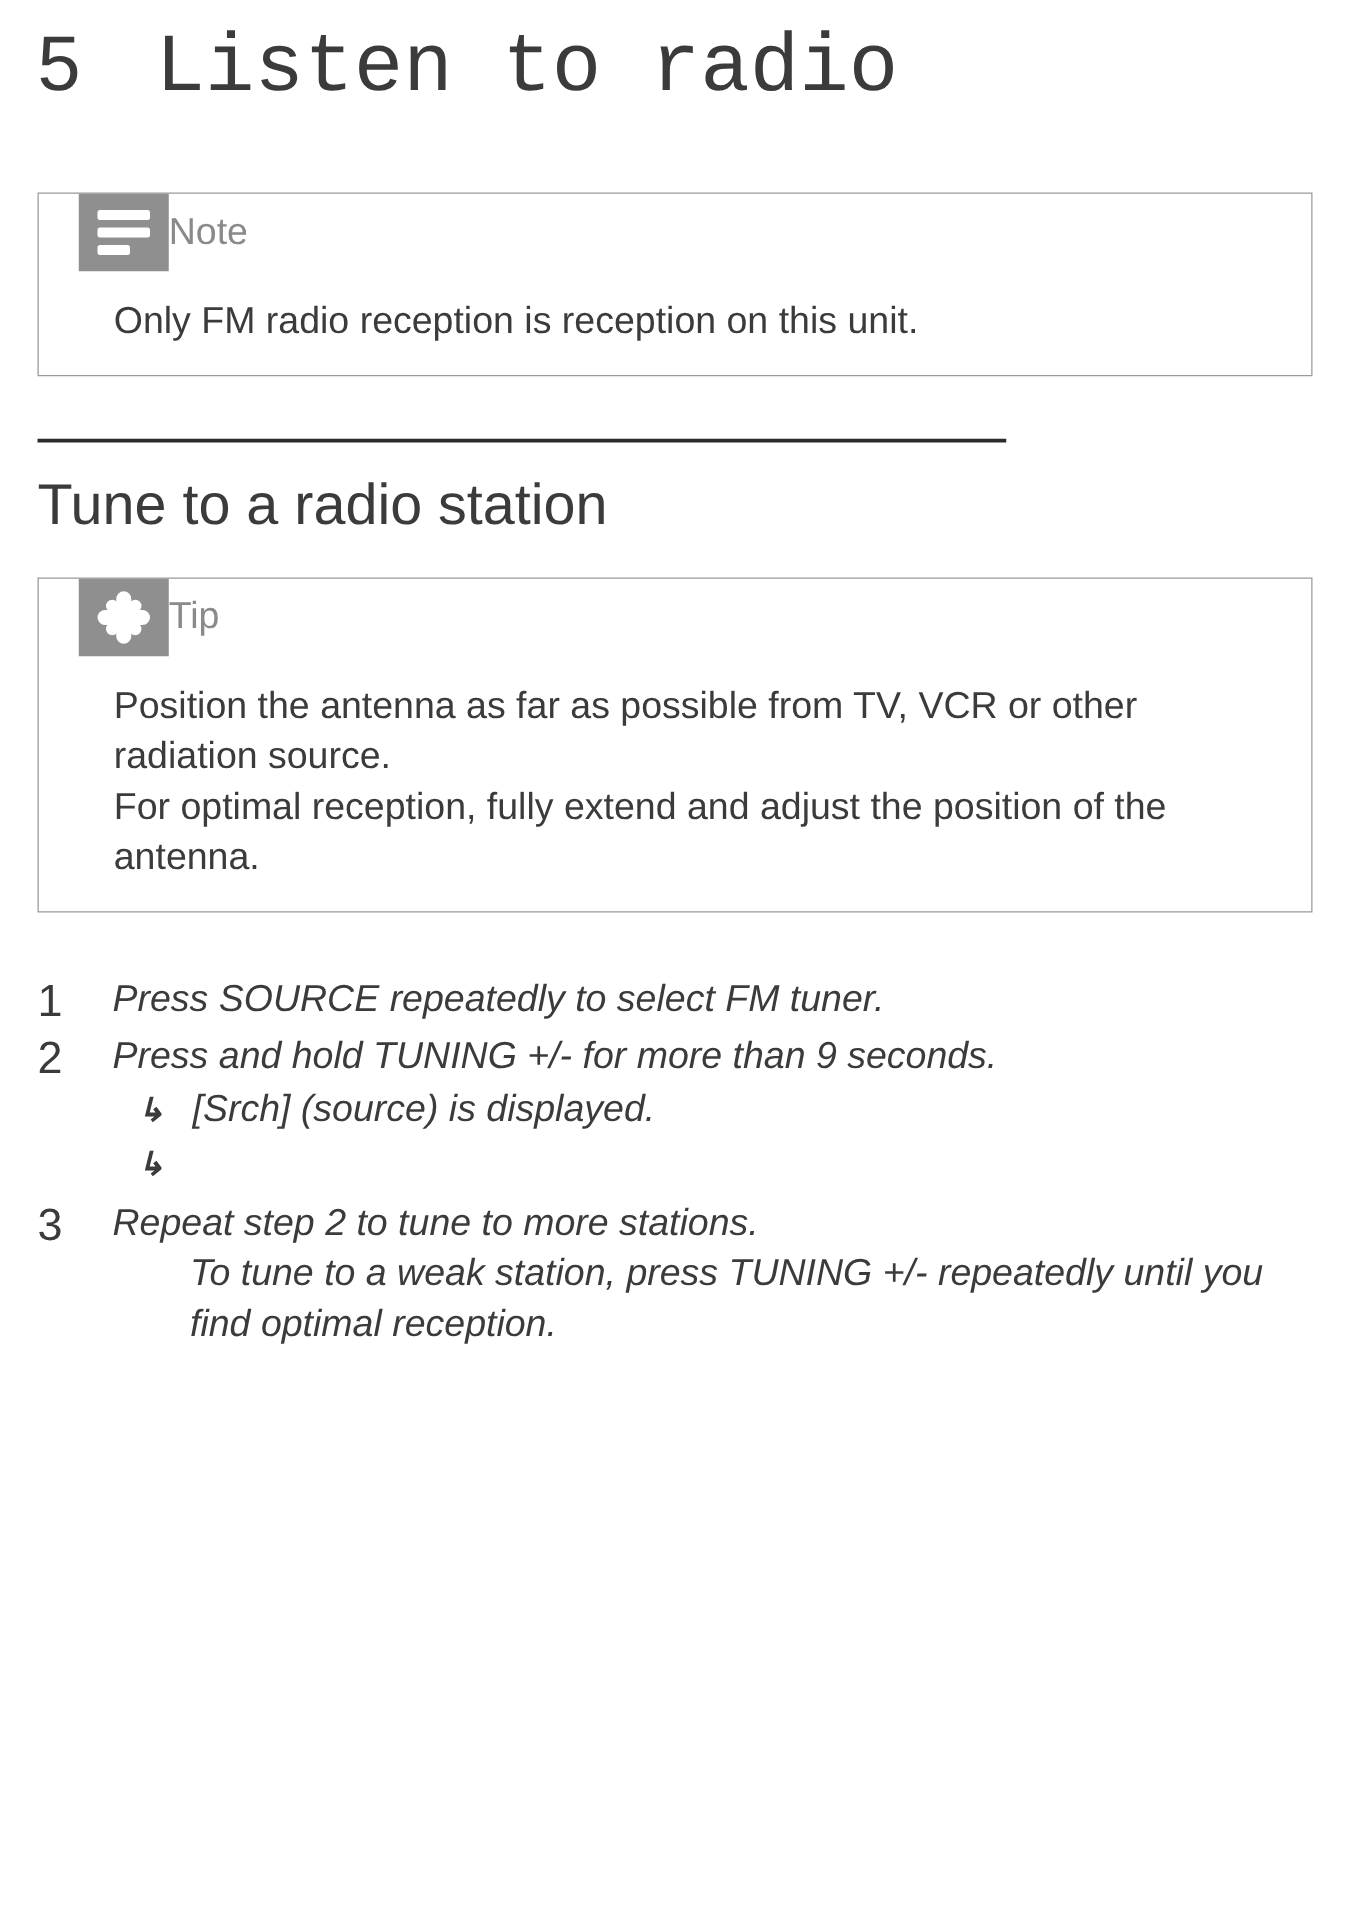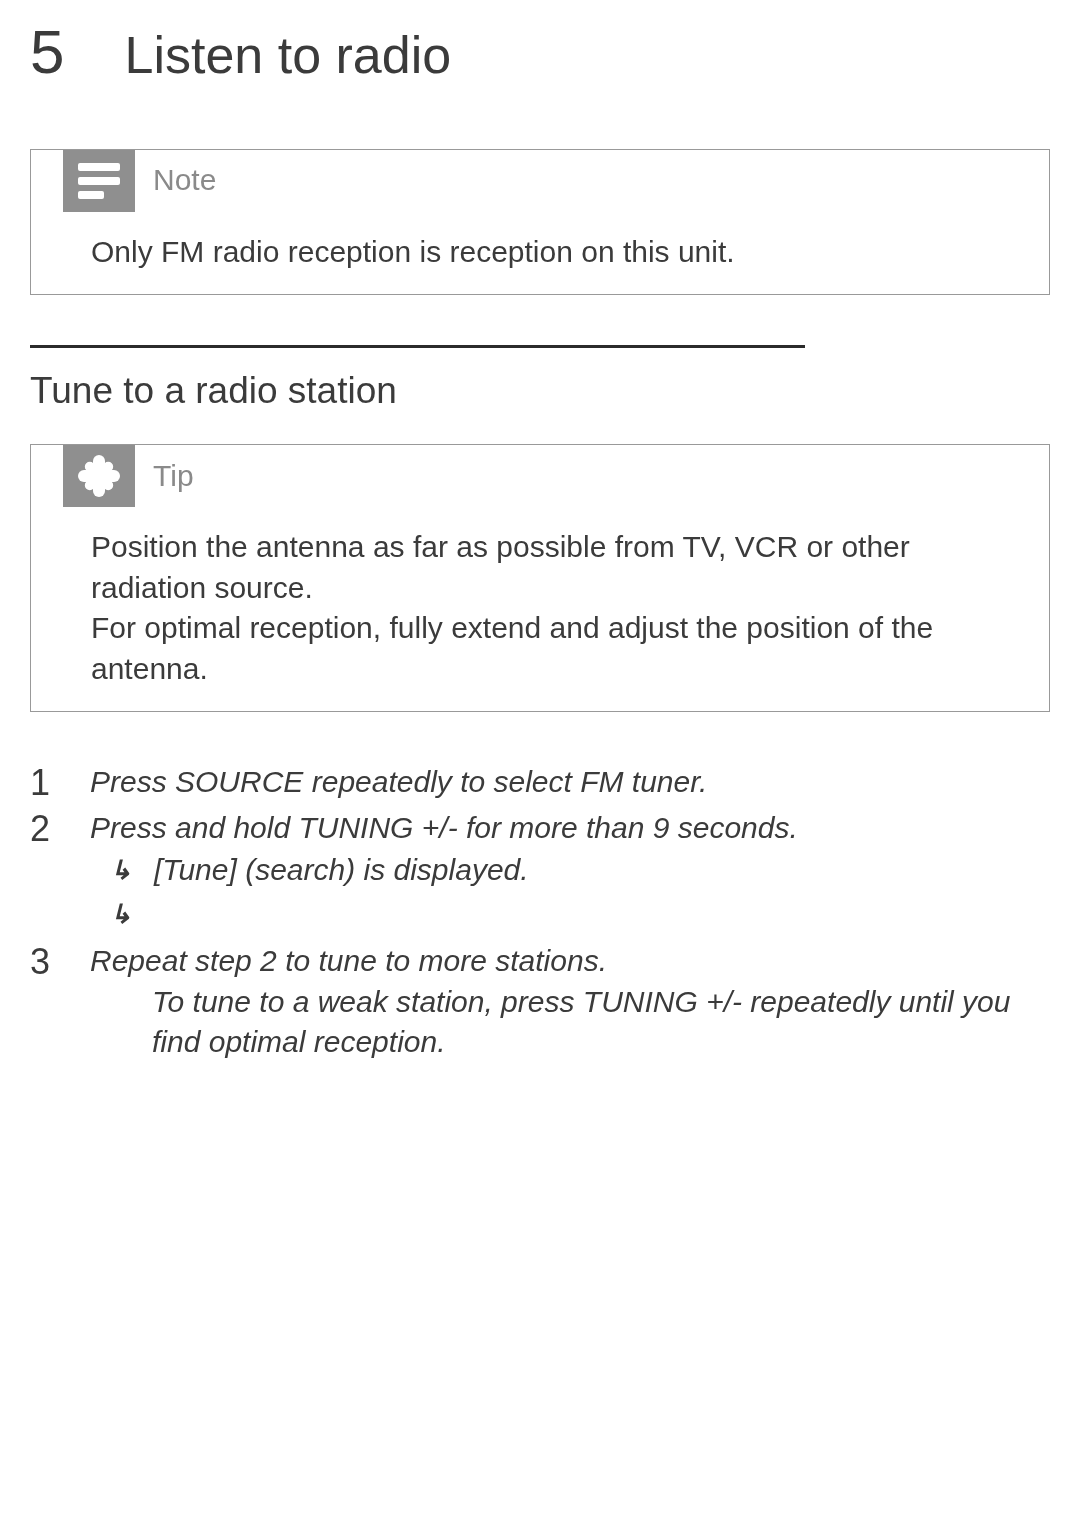--- a/index.html
+++ b/index.html
@@ -17,31 +17,31 @@
       display: flex;
       align-items: baseline;
       margin-bottom: 55px;
     }
     .chapter-num {
       font-size: 62px;
       font-weight: 400;
       margin-right: 60px;
     }
     .chapter-text {
-      font-size: 52px;
-      font-weight: 400;
+      font-size: 66px;
+      font-weight: 400;
+      font-family: Liberation Mono, monospace;
     }
     .callout {
       border: 1px solid #999;
       margin-bottom: 50px;
     }
     .callout-head {
       display: flex;
       align-items: center;
-      gap: 18px;
       padding-left: 32px;
     }
     .callout-icon-box {
       width: 72px;
       height: 62px;
       background: #8f8f8f;
       display: flex;
       align-items: center;
       justify-content: center;
       flex-shrink: 0;
@@ -68,21 +68,21 @@
     .callout-body {
       padding: 20px 18px 22px 60px;
     }
     .section-divider {
       border: none;
       border-top: 3px solid #2b2b2b;
       margin: 5px 0 18px 0;
       width: 775px;
     }
     .section-title {
-      font-size: 37px;
+      font-size: 46px;
       font-weight: 400;
       margin-bottom: 28px;
       color: #3b3b3b;
     }
     .tip-asterisk {
       position: relative;
       width: 42px;
       height: 42px;
     }
     .tip-asterisk::before,
@@ -186,21 +186,21 @@
     <div class="step-num">1</div>
     <div class="step-body">Press SOURCE repeatedly to select FM tuner.</div>
   </li>
   <li class="step">
     <div class="step-num">2</div>
     <div class="step-body">
       <div>Press and hold TUNING +/- for more than 9 seconds.</div>
       <ul class="sub-points">
         <li class="sub-point">
           <span class="arrow-icon">↳</span>
-          <span>[Tune] (search) is displayed.</span>
+          <span>[Srch] (source) is displayed.</span>
         </li>
         <li class="sub-point">
           <span class="arrow-icon">↳</span>
         </li>
       </ul>
     </div>
   </li>
   <li class="step">
     <div class="step-num">3</div>
     <div class="step-body">

